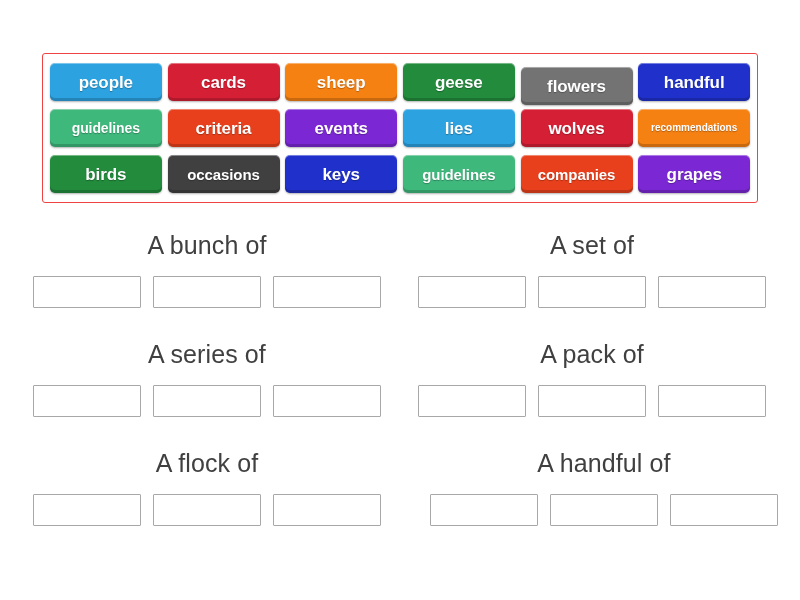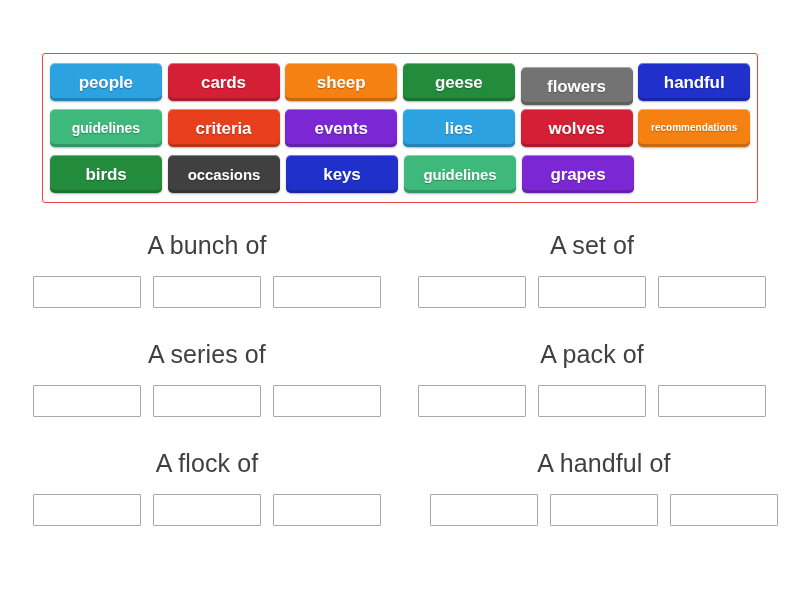--- a/index.html
+++ b/index.html
@@ -165,20 +165,23 @@
         <div class="tile-cell">
           <div class="tile sz-15" style="background: #404040;">occasions</div>
         </div>
         <div class="tile-cell">
           <div class="tile" style="background: rgb(32, 49, 203);">keys</div>
         </div>
         <div class="tile-cell">
           <div class="tile sz-15" style="background: rgb(63, 184, 124);">guidelines</div>
         </div>
         <div class="tile-cell">
+          <div class="tile sz-15" style="background: rgb(232, 64, 28);">companies</div>
+        </div>
+        <div class="tile-cell">
           <div class="tile" style="background: rgb(123, 40, 212); text-align: right;">grapes</div>
         </div>
       </div>
     </div>
 
   <div class="group" id="group-0">
     <div class="group-title">A bunch of</div>
     <div class="slot-row">
       <div class="slot"></div>
       <div class="slot"></div>

